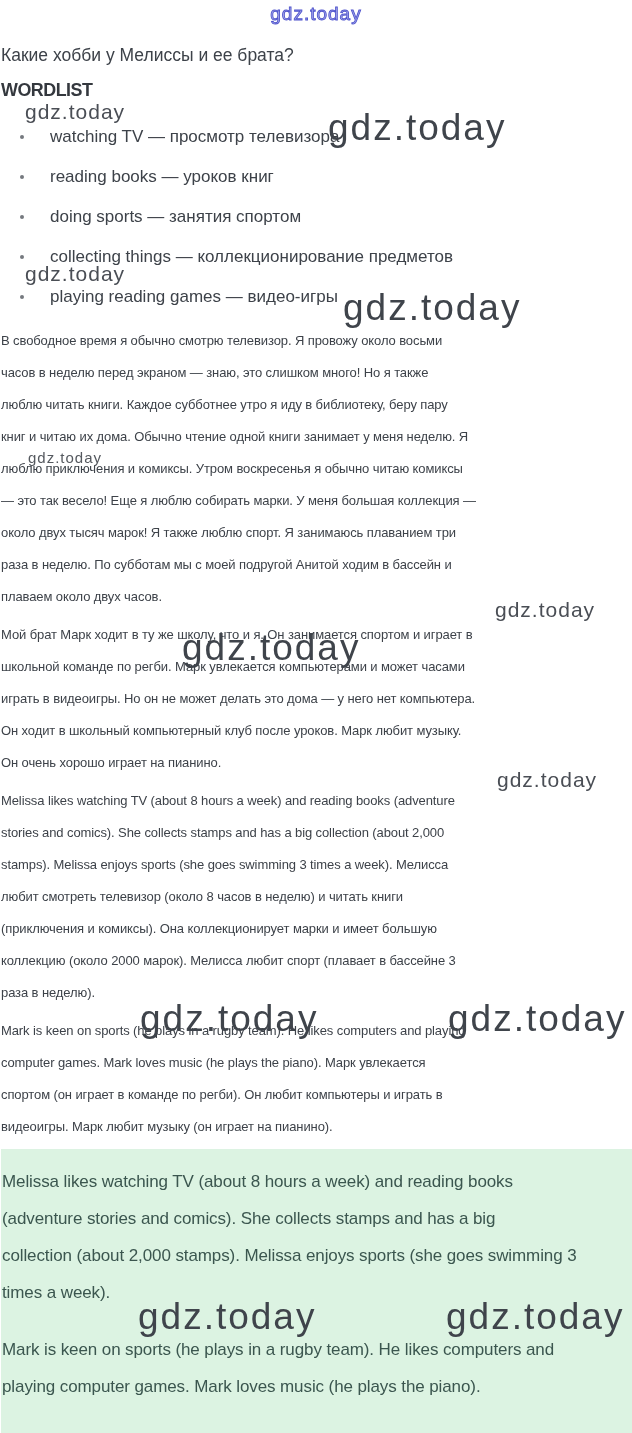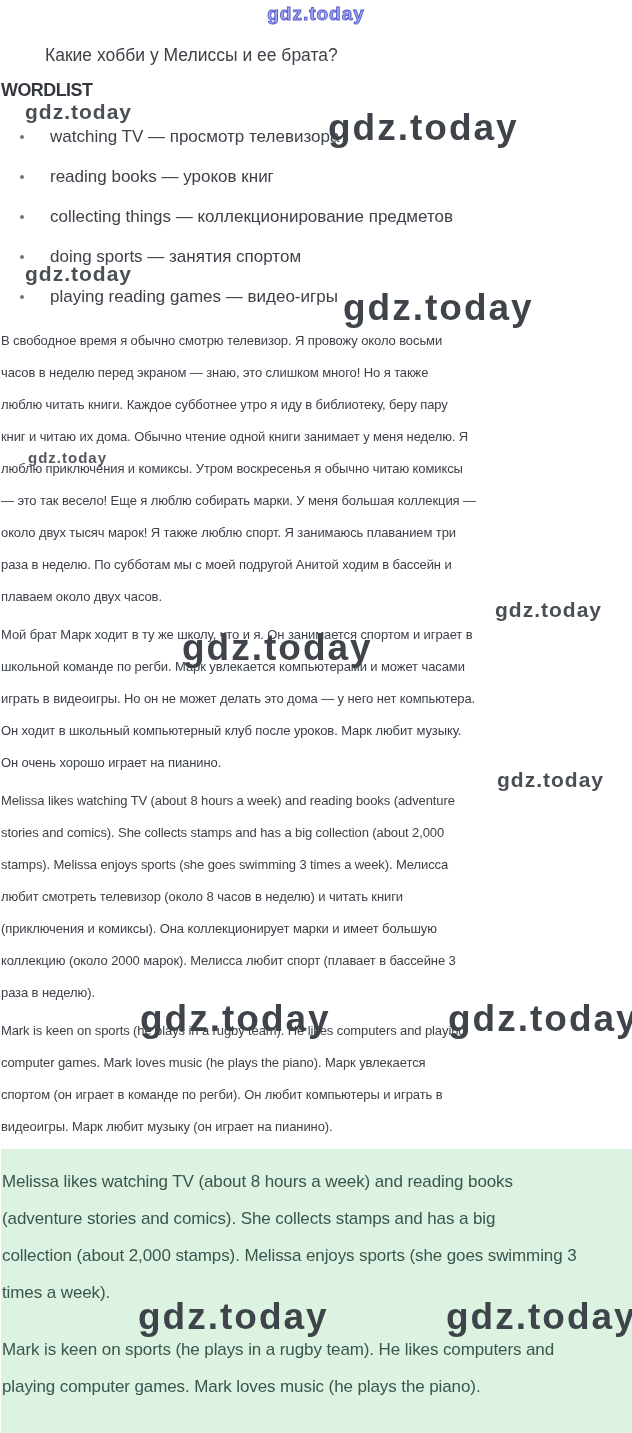--- a/index.html
+++ b/index.html
@@ -11,21 +11,21 @@
     color: #3d4249;
     position: relative;
     overflow: hidden;
   }
   .content { padding-left: 1px; }
 
   
   .wm {
     position: absolute;
     font-family: "Liberation Sans", sans-serif;
-    font-weight: 700;
+    font-weight: 400;
     color: #42464d;
     letter-spacing: 1px;
     white-space: nowrap;
     pointer-events: none;
     z-index: 5;
   }
   .wm-top {
     top: 3px; left: 50%; transform: translateX(-50%);
     font-size: 19px; letter-spacing: 1px;
     color: rgba(95,100,215,0.55);
@@ -33,21 +33,20 @@
   }
   .wm-sm { font-size: 15px; color: #55595f; }
   .wm-md { font-size: 21px; color: #4a4e55; }
   .wm-lg { font-size: 37px; color: #3f444b; letter-spacing: 2px; }
 
   
   .question {
     margin: 44px 0 0 0;
     font-size: 17.5px;
     line-height: 22px;
-    padding-left: 44px;
   }
   .wordlist-heading {
     margin: 13px 0 0 0;
     font-size: 19px;
     line-height: 22px;
     font-weight: 700;
     letter-spacing: -0.5px;
     color: #34383e;
     transform: scaleX(0.94);
     transform-origin: left center;
@@ -119,22 +118,22 @@
 
 <div class="content">
 
   <div class="question">Какие хобби у Мелиссы и ее брата?</div>
 
   <div class="wordlist-heading">WORDLIST</div>
 
   <ul class="wordlist">
     <li><span class="dot"></span><span>watching TV — просмотр телевизора</span></li>
     <li><span class="dot"></span><span>reading books — уроков книг</span></li>
+    <li><span class="dot"></span><span>doing sports — занятия спортом</span></li>
     <li><span class="dot"></span><span>collecting things — коллекционирование предметов</span></li>
-    <li><span class="dot"></span><span>doing sports — занятия спортом</span></li>
     <li><span class="dot"></span><span>playing reading games — видео-игры</span></li>
   </ul>
 
   <p class="para">В свободное время я обычно смотрю телевизор. Я провожу около восьми
 часов в неделю перед экраном — знаю, это слишком много! Но я также
 люблю читать книги. Каждое субботнее утро я иду в библиотеку, беру пару
 книг и читаю их дома. Обычно чтение одной книги занимает у меня неделю. Я
 люблю приключения и комиксы. Утром воскресенья я обычно читаю комиксы
 — это так весело! Еще я люблю собирать марки. У меня большая коллекция —
 около двух тысяч марок! Я также люблю спорт. Я занимаюсь плаванием три

